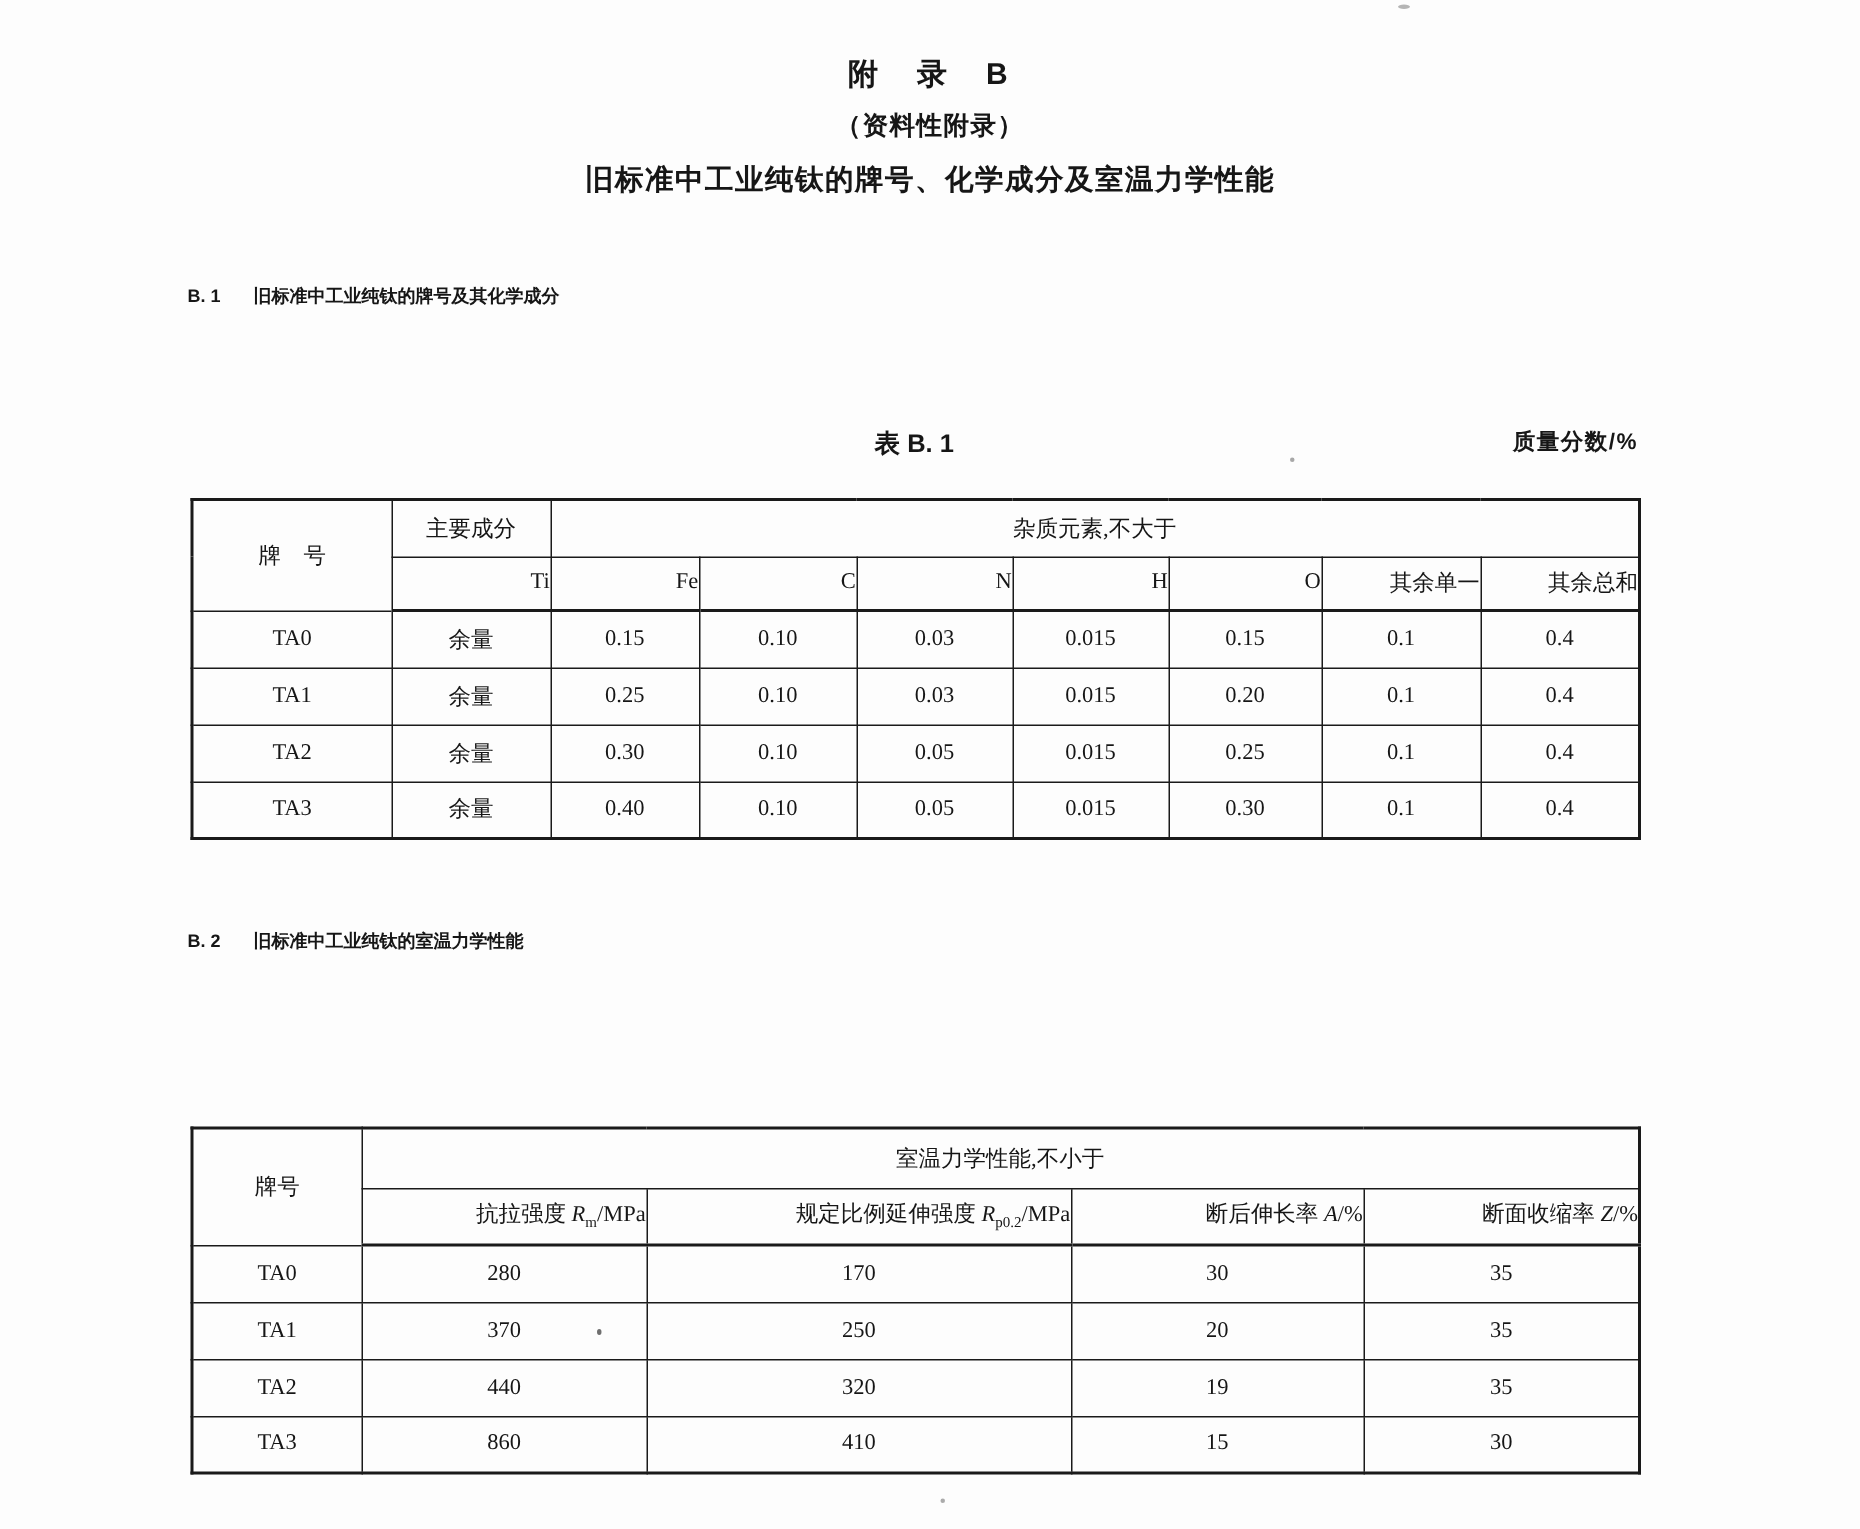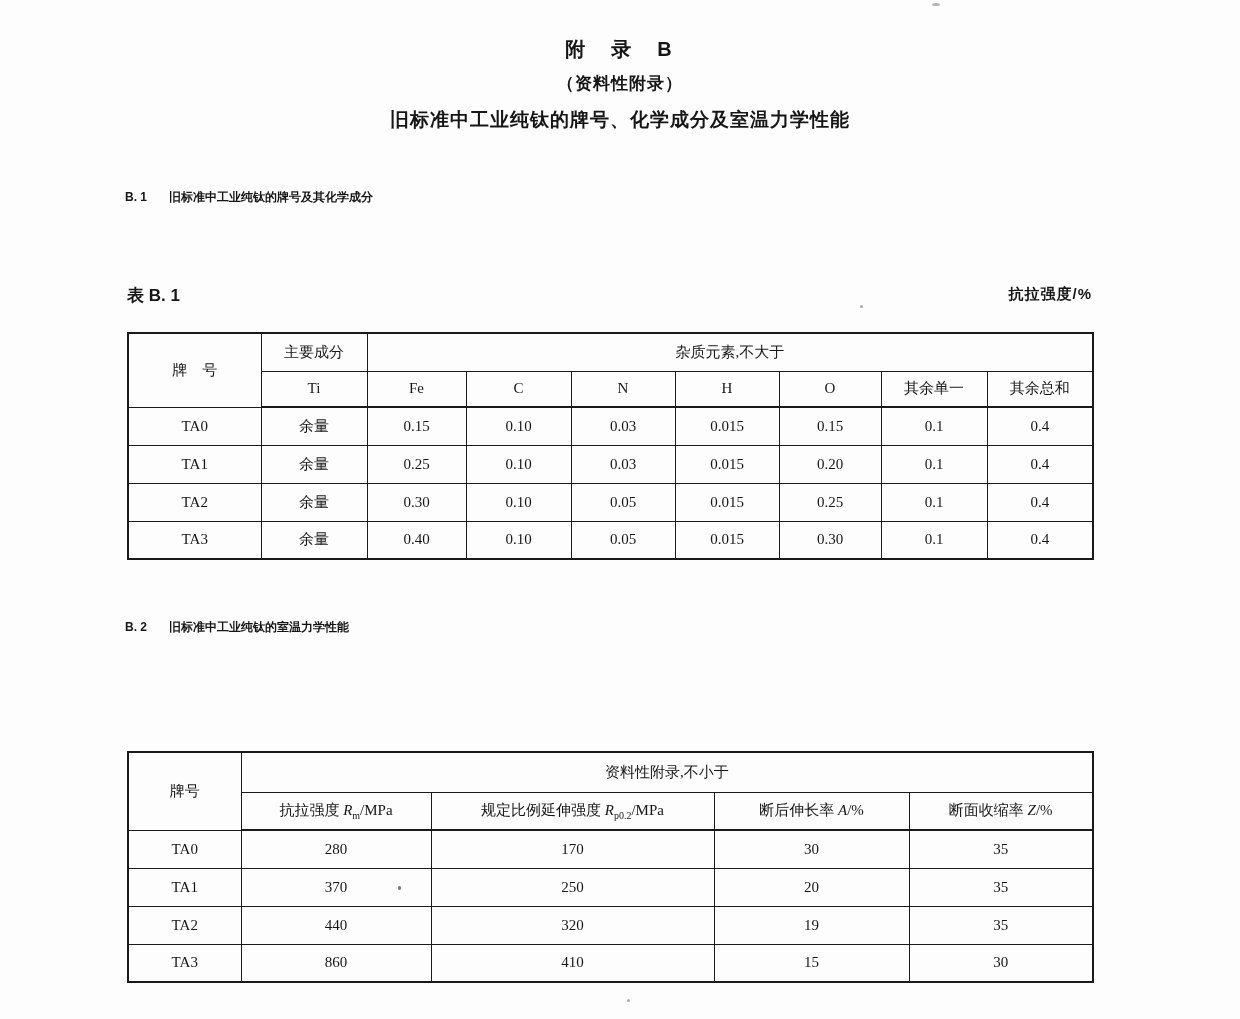--- a/index.html
+++ b/index.html
@@ -36,21 +36,21 @@
   }
   .sec-b1 { top: 189px; }
   .sec-b2 { top: 619px; }
   .sec-num { margin-right: 22px; }
 
   
   .cap-row {
     position: absolute;
     left: 127px;
     width: 965px;
-    text-align: left;
+    text-align: center;
     font-family: "Liberation Sans", "DejaVu Sans", sans-serif;
     font-weight: bold;
     font-size: 17px;
   }
   .cap-row-1 { top: 284px; }
   .cap-row-2 { top: 705px; }
   .tbl-unit {
     position: absolute;
     right: 0;
     top: 1px;
@@ -72,21 +72,21 @@
   .tbl2 { top: 751px; }
   table.tbl td {
     border: 1.5px solid #1a1a1a;
     text-align: center;
     vertical-align: middle;
     font-size: 15px;
     padding: 0;
     overflow: hidden;
     white-space: nowrap;
   }
-  table.tbl tr.hdr2 td { border-bottom-width: 2px; }
+  table.tbl tr.hdr2 td { border-bottom-width: 2px; text-align: right; }
   .tbl1 tr.hdr1 { height: 38px; }
   .tbl1 tr.hdr2 { height: 36px; }
   .tbl1 tr.row  { height: 38px; }
   .tbl2 tr.hdr1 { height: 40px; }
   .tbl2 tr.hdr2 { height: 38px; }
   .tbl2 tr.row  { height: 38px; }
 
   .sym { font-style: italic; font-family: "Liberation Serif", "DejaVu Serif", serif; }
   sub.s { font-size: 10px; }
 
@@ -110,21 +110,21 @@
   <div class="title-line title1">附　录　B</div>
   <div class="title-line title3">旧标准中工业纯钛的牌号、化学成分及室温力学性能</div>
   <div class="title-line title2">（资料性附录）</div>
 
   <div class="sec sec-b1">
     <span class="sec-num">B. 1</span><span>旧标准中工业纯钛的牌号及其化学成分</span>
   </div>
 
   <div class="cap-row cap-row-1">
     <span>表 B. 1</span>
-    <span class="tbl-unit">抗拉强度/%</span>
+    <span class="tbl-unit">质量分数/%</span>
   </div>
 
   <table class="tbl tbl1">
     <colgroup>
       <col style="width:133px">
         <col style="width:106px">
         <col style="width:99px">
       <col style="width:105px">
         <col style="width:104px">
         <col style="width:104px">
@@ -204,21 +204,21 @@
     <colgroup>
       <col style="width:113px">
         <col style="width:190px">
         <col style="width:283px">
       <col style="width:195px">
         <col style="width:184px">
     </colgroup>
     <tbody>
         <tr class="hdr1">
       <td rowspan="2">牌号</td>
-      <td colspan="4">资料性附录,不小于</td>
+      <td colspan="4">室温力学性能,不小于</td>
     </tr>
     <tr class="hdr2">
       <td><span>抗拉强度 </span><span class="sym">R</span><sub class="s">m</sub><span>/MPa</span></td>
       <td><span>规定比例延伸强度 </span><span class="sym">R</span><sub class="s">p0.2</sub><span>/MPa</span></td>
       <td><span>断后伸长率 </span><span class="sym">A</span><sub class="s"></sub><span>/%</span></td>
       <td><span>断面收缩率 </span><span class="sym">Z</span><sub class="s"></sub><span>/%</span></td>
     </tr>
     <tr class="row">
       <td>TA0</td>
       <td>280</td>

